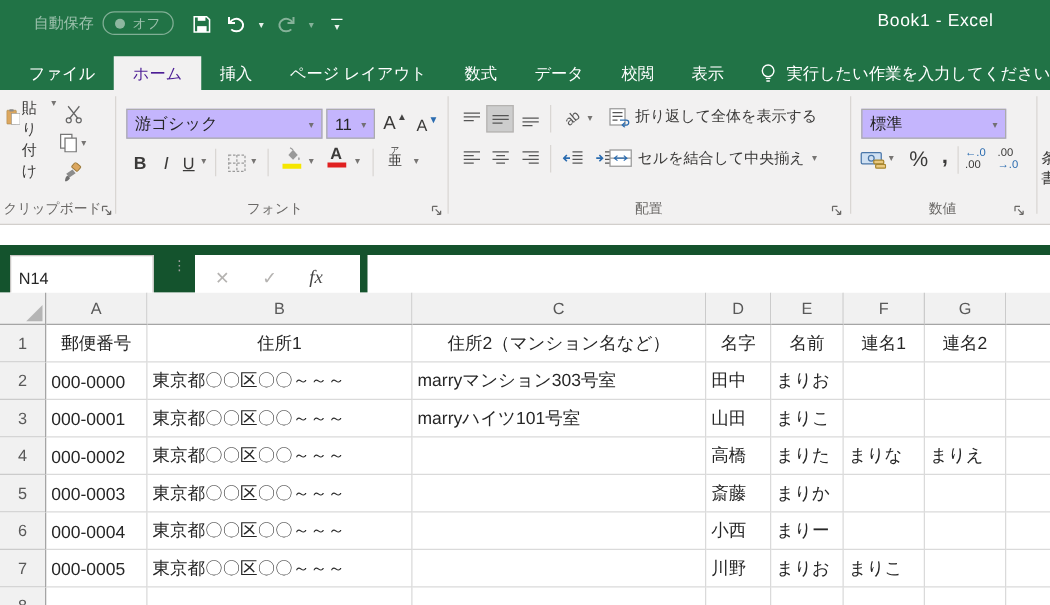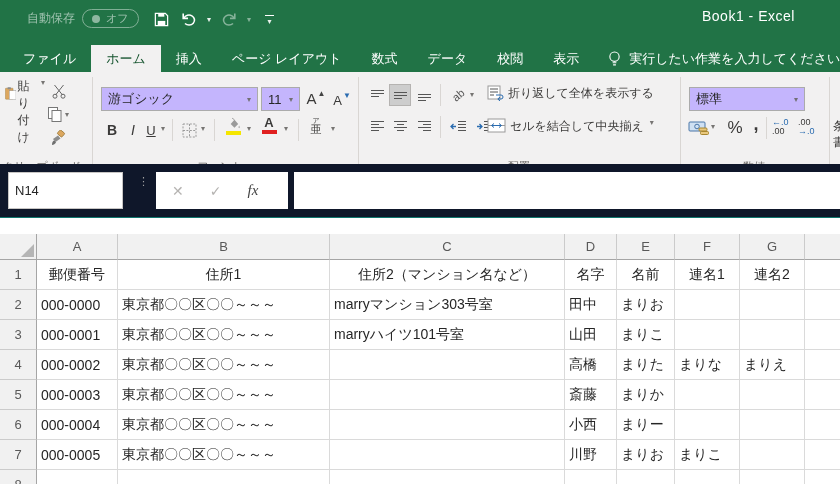--- a/index.html
+++ b/index.html
@@ -14,21 +14,21 @@
 .qat{position:absolute;left:150px;top:8px;display:flex;align-items:center;gap:4px}
 .qbtn{height:22px;display:flex;align-items:center;justify-content:center;padding:0 3px}
 .ddv{font-size:8px;color:#fff;opacity:.9;padding:0 2px}
 .dim{opacity:.45}
 .qcustom{display:flex;flex-direction:column;align-items:center;line-height:5px;margin-left:8px}
 .qcustom .bar{width:9px;height:1px;background:#fff;margin-bottom:3px}
 .apptitle{position:absolute;left:702px;top:8px;font-size:14px;color:#fff;letter-spacing:.5px;white-space:nowrap}
 .tabbar{position:absolute;left:0;bottom:0;right:0;height:27px;display:flex;align-items:stretch;padding-left:8px}
 .tabs{display:flex;align-items:stretch}
 .tab{display:flex;align-items:center;padding:0 15px;font-size:13px;color:#fff;white-space:nowrap}
-.tab.active{background:#f2f1f1;color:#14532d}
+.tab.active{background:#f2f1f1;color:#4c1d95}
 .tellme{display:flex;align-items:center;gap:8px;margin-left:14px;font-size:13px;color:#fff;white-space:nowrap}
 
 
 .ribbon{position:absolute;top:72px;left:0;right:0;height:108px;background:#f2f1f1;border-bottom:1px solid #d2cfcc}
 .gsep{position:absolute;top:5px;height:94px;width:1px;background:#d9d6d3}
 .glabel{position:absolute;font-size:11px;color:#6a6866;text-align:center;bottom:5px}
 .launcher{position:absolute;bottom:6px;width:10px;height:10px;display:flex;align-items:center;justify-content:center}
 .rbtn{position:absolute;display:flex;align-items:center;justify-content:center;color:#3b3a39}
 .vsep{position:absolute;width:1px;height:22px;background:#d9d6d3}
 .paste{position:absolute;left:5px;top:6px;width:42px;height:80px;display:flex;flex-direction:row;gap:1px}
@@ -37,27 +37,27 @@
 .inbox .ddv{color:#6a6866}
 .colorbtn{display:flex;flex-direction:column;align-items:center;gap:1px}
 .cbar{width:15px;height:4px}
 .bld{font-weight:bold;font-size:14px}
 .ita{font-style:italic;font-family:"Liberation Serif",serif;font-size:14px}
 .und{text-decoration:underline;font-size:13px}
 .phon{display:flex;flex-direction:column;align-items:center;line-height:7px}
 .phon .t{font-size:7px}
 .phon .b{font-size:11px;line-height:11px}
 .sel{background:#cdcdcd;border:1px solid #b5b3b1}
-.wrapbtn{position:absolute;display:flex;align-items:flex-start;gap:4px;font-size:12px;color:#3b3a39;white-space:nowrap}
+.wrapbtn{position:absolute;display:flex;align-items:center;gap:4px;font-size:12px;color:#3b3a39;white-space:nowrap}
 .num2{display:flex;flex-direction:column;align-items:flex-start;line-height:9px;font-size:9px;color:#3b3a39}
 .num2 .bl{color:#2b6cb0}
 .clip{position:absolute;width:11px;overflow:hidden;font-size:12px;color:#3b3a39}
 
 
-.fbar{position:absolute;top:164px;left:0;right:0;height:54px;background:#0f172a;border-bottom:1px solid #0f766e}
+.fbar{position:absolute;top:196px;left:0;right:0;height:54px;background:#14532d;border-bottom:1px solid #0f766e}
 .namebox{position:absolute;left:8px;top:8px;width:115px;height:37px;background:#fff;border:1px solid #c8c6c4;display:flex;align-items:center;justify-content:space-between;padding:0 6px;font-size:13px}
 .fdots{position:absolute;left:138px;top:13px;color:#a0a0a0;font-size:11px;letter-spacing:0;line-height:9px}
 .fpanel{position:absolute;left:156px;top:8px;width:132px;height:37px;background:#fff;display:flex;align-items:center;gap:26px;padding-left:16px}
 .fpanel .g{color:#b5b3b1;font-size:14px}
 .fxl{font-family:"Liberation Serif",serif;font-style:italic;font-size:15px;color:#444}
 .finput{position:absolute;left:294px;top:8px;right:0;height:37px;background:#fff;font-size:13px;padding:0 6px;display:flex;align-items:center}
 
 
 .grid{position:absolute;top:234px;left:0;right:0;bottom:0;background:#fff;overflow:hidden}
 .chrow{display:flex;height:26px}

